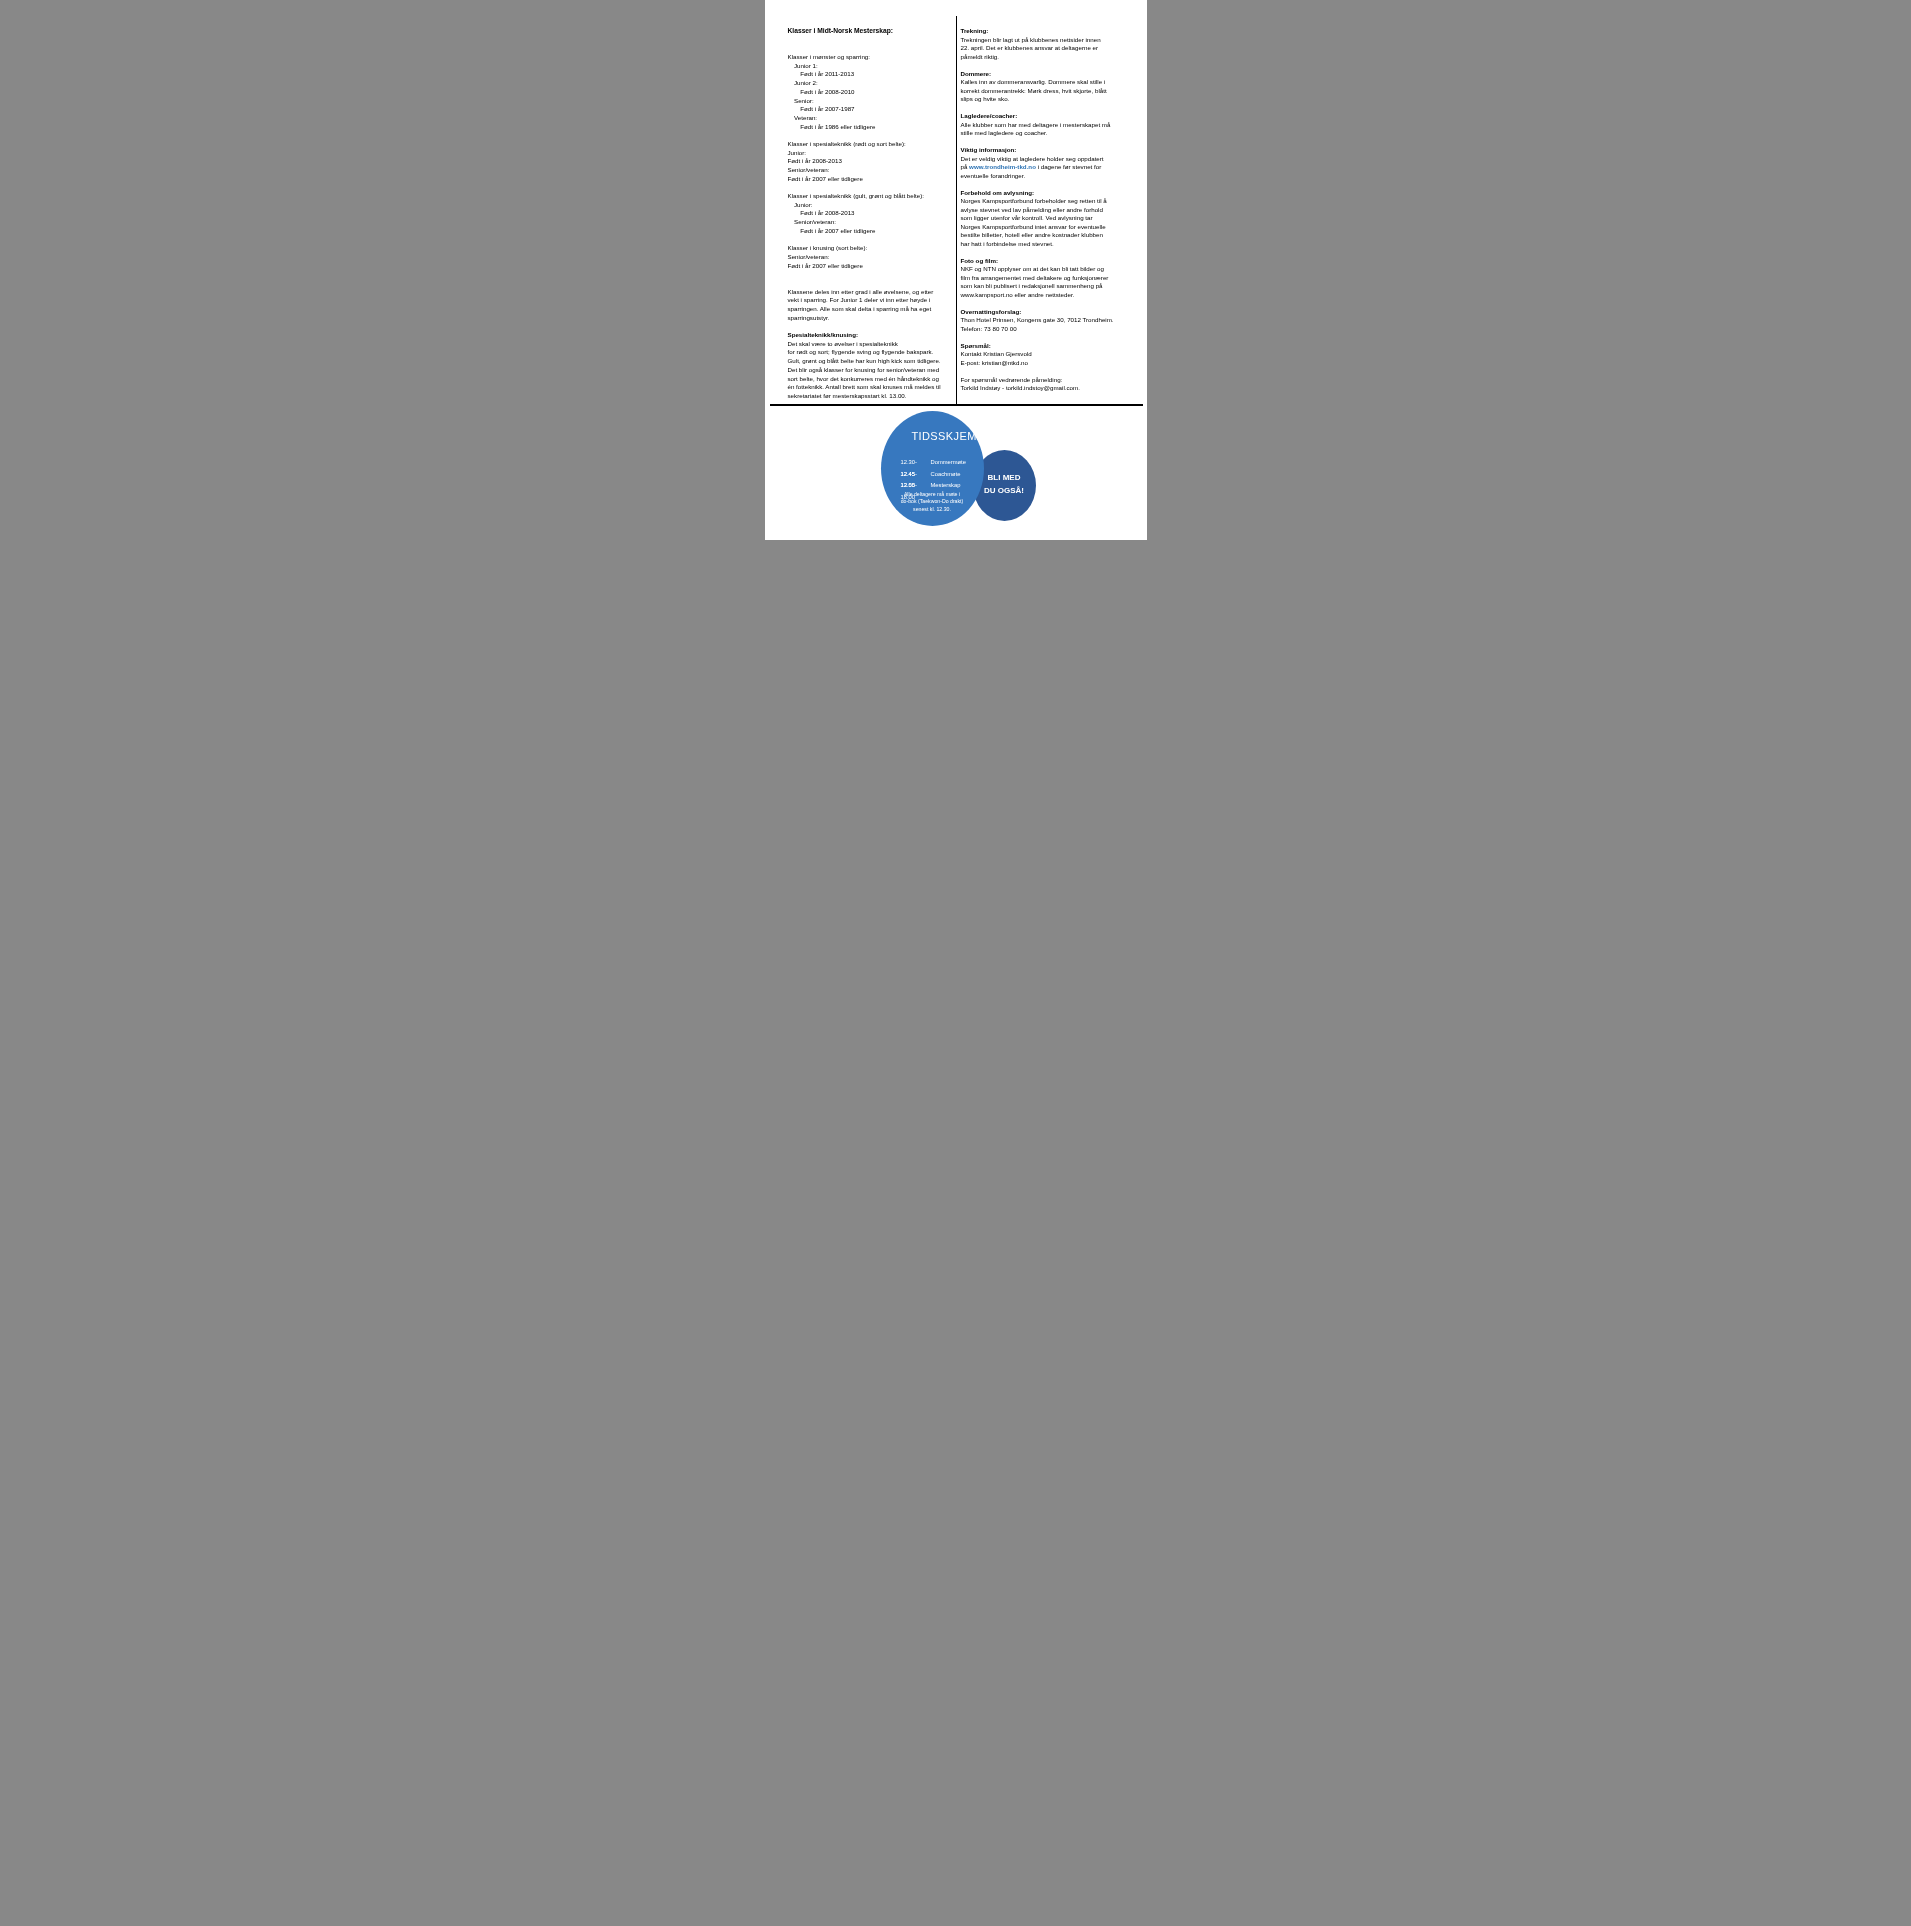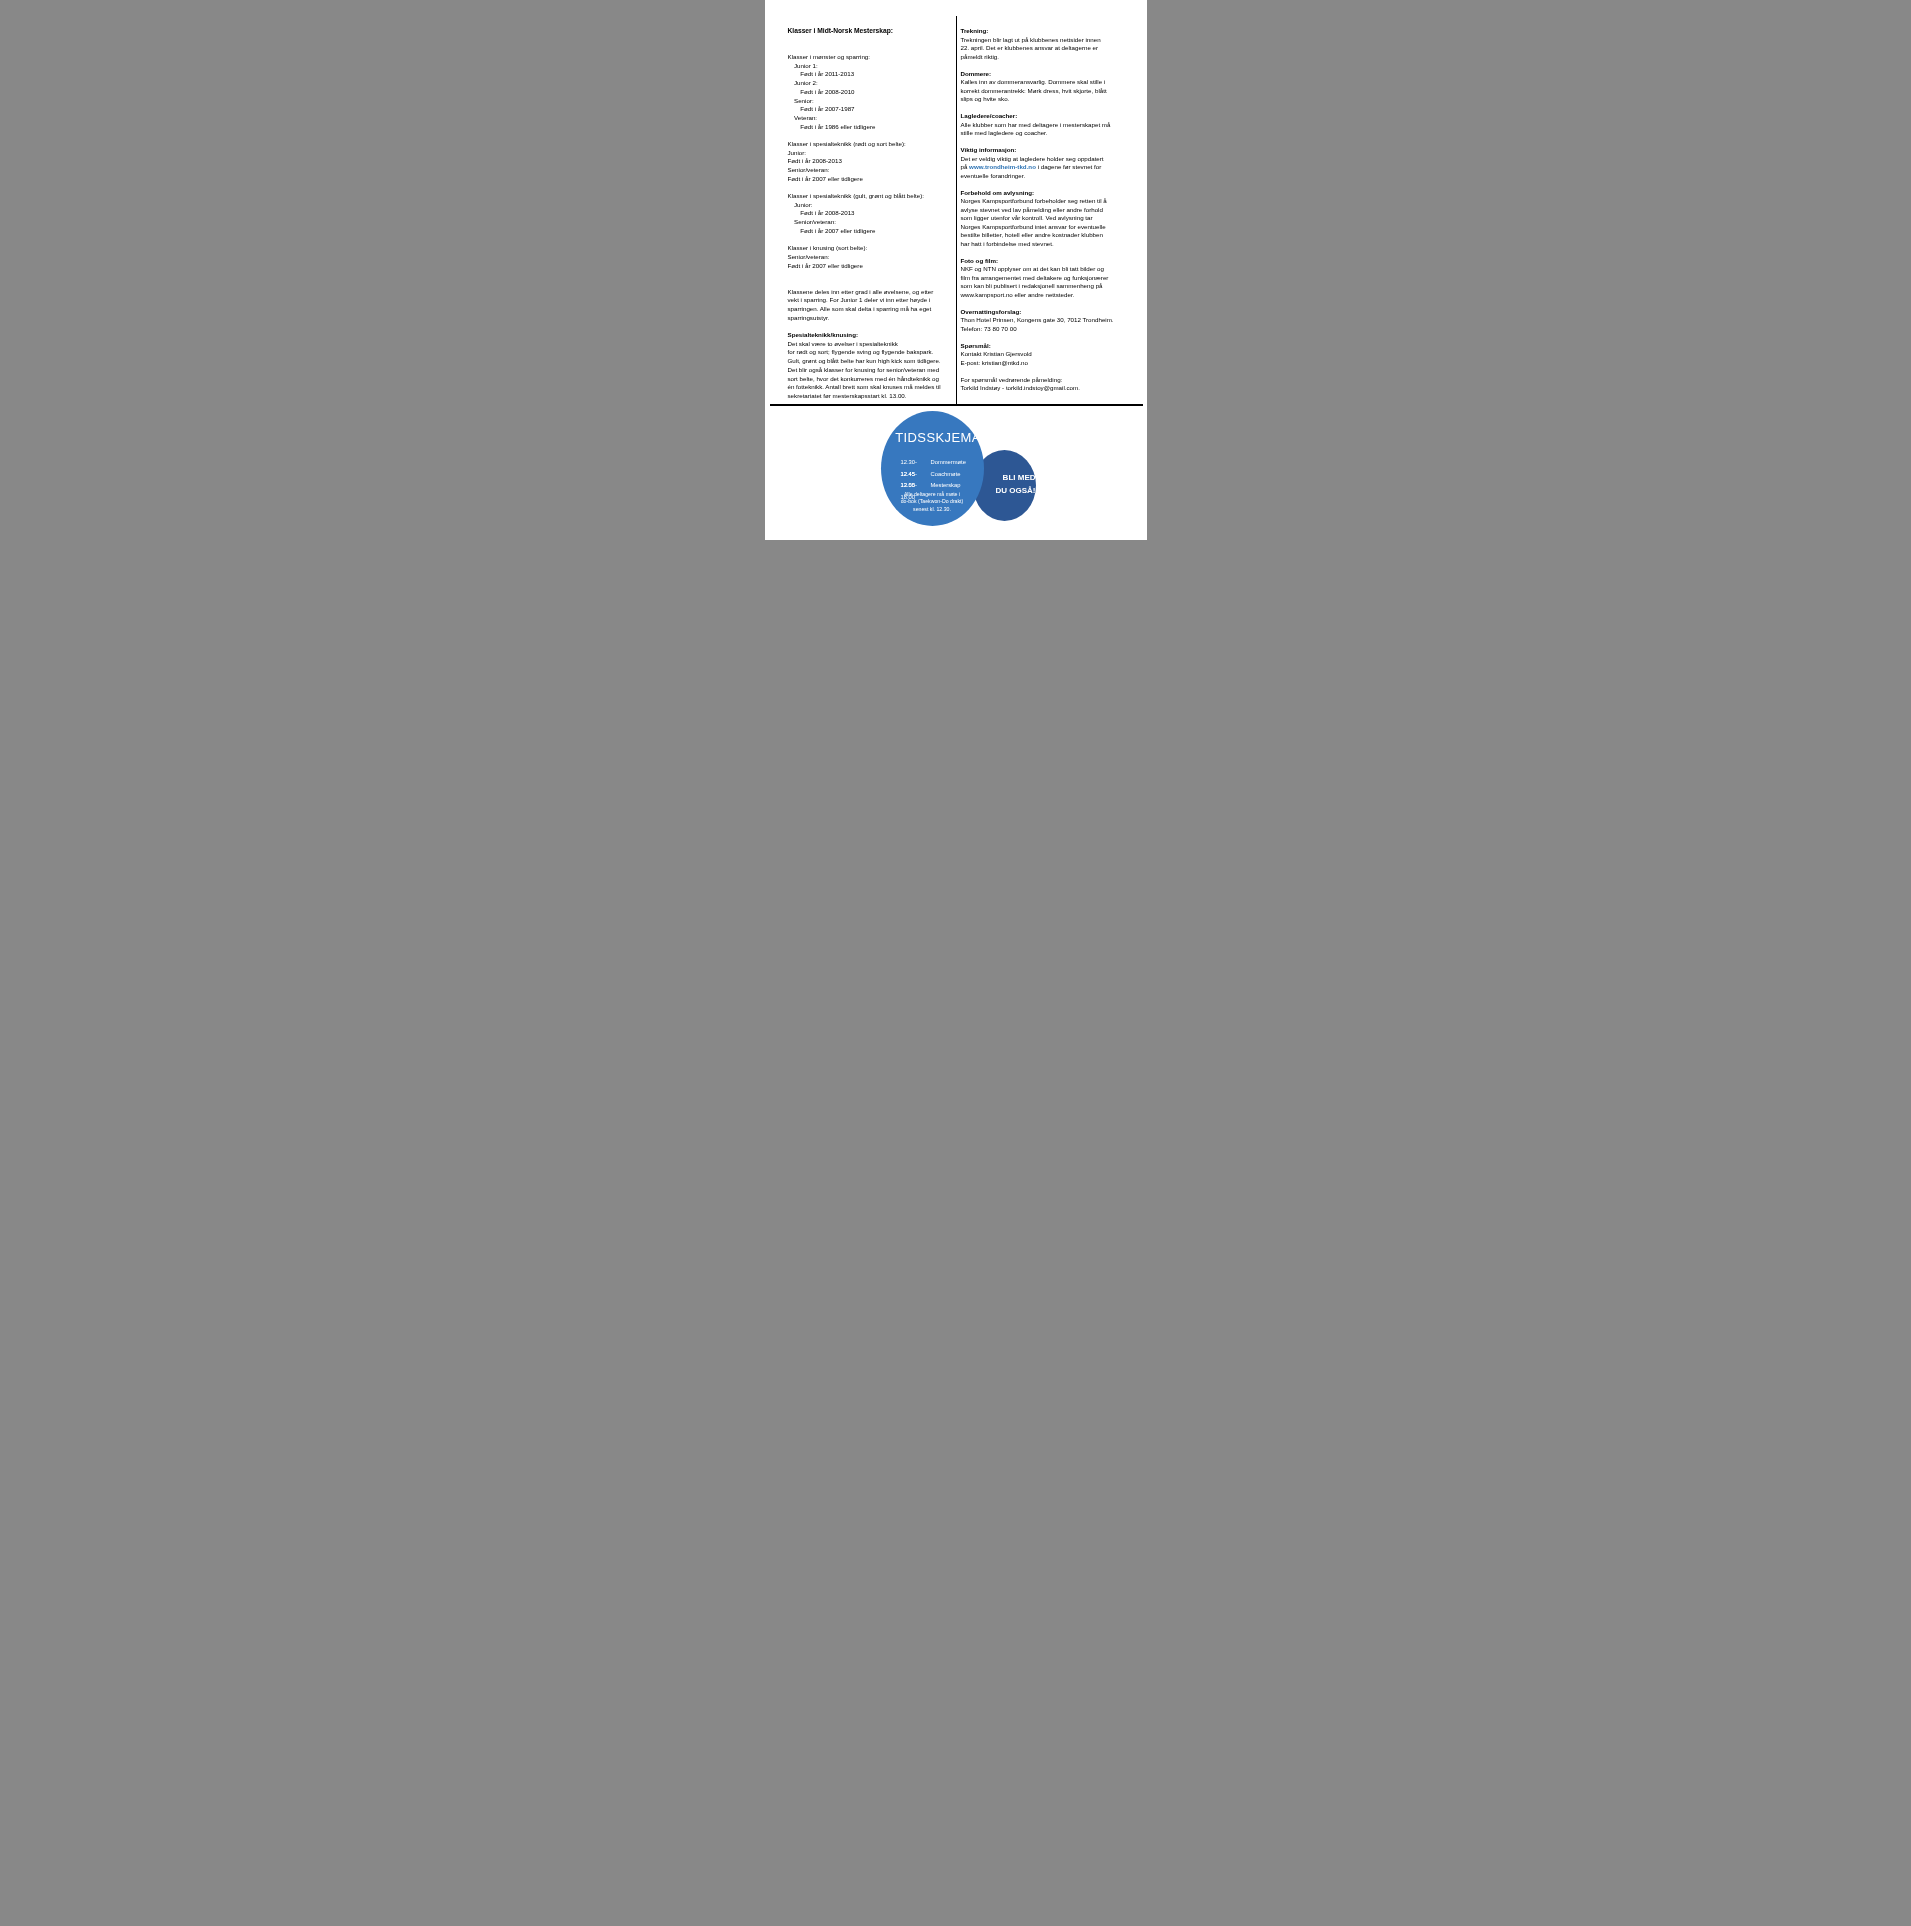--- a/index.html
+++ b/index.html
@@ -18,29 +18,29 @@
   .bold{font-weight:bold;}
   .big{font-size:6.7px;}
   .ind1{padding-left:6.5px;}
   .ind2{padding-left:12.7px;}
   .link{font-weight:bold;cursor:pointer;text-decoration:none;}
   .v-rule{position:absolute;left:191px;top:16px;width:0.8px;height:388px;}
   .h-rule{position:absolute;left:5px;top:404px;width:373px;height:1.5px;}
   .circle{position:absolute;border-radius:50%;color:#fff;}
   .circle-light{left:116px;top:411px;width:103px;height:115px;z-index:2;}
   .circle-dark{left:208px;top:450px;width:63px;height:71px;z-index:1;}
-  .circle-title{position:absolute;top:18.5px;left:6px;width:100%;text-align:center;
-    font-size:13px;letter-spacing:0.4px;}
+  .circle-title{position:absolute;top:18.5px;left:16px;width:100%;text-align:center;
+    font-size:11px;letter-spacing:0.4px;}
   .sched-rows{position:absolute;top:46px;left:20px;right:7px;}
   .sched-row{display:flex;height:11.6px;line-height:11.6px;font-size:5.8px;}
   .sched-time{width:30px;flex:none;}
   .sched-label{flex:1;}
   .circle-note{position:absolute;top:80px;left:0;width:100%;text-align:center;
     font-size:5.2px;line-height:7.3px;}
-  .cta-wrap{position:absolute;top:22.3px;left:0;width:100%;text-align:right;}
+  .cta-wrap{position:absolute;top:22.3px;left:0;width:100%;text-align:center;}
   .cta-line{font-size:8px;font-weight:bold;line-height:12.7px;}
 </style>
 </head>
 <body>
 
 <div class="page">
 
   <div class="col col-left" id="col-left">
       <div class="line bold big">Klasser i Midt-Norsk Mesterskap:</div>
       <div class="blank"></div>

